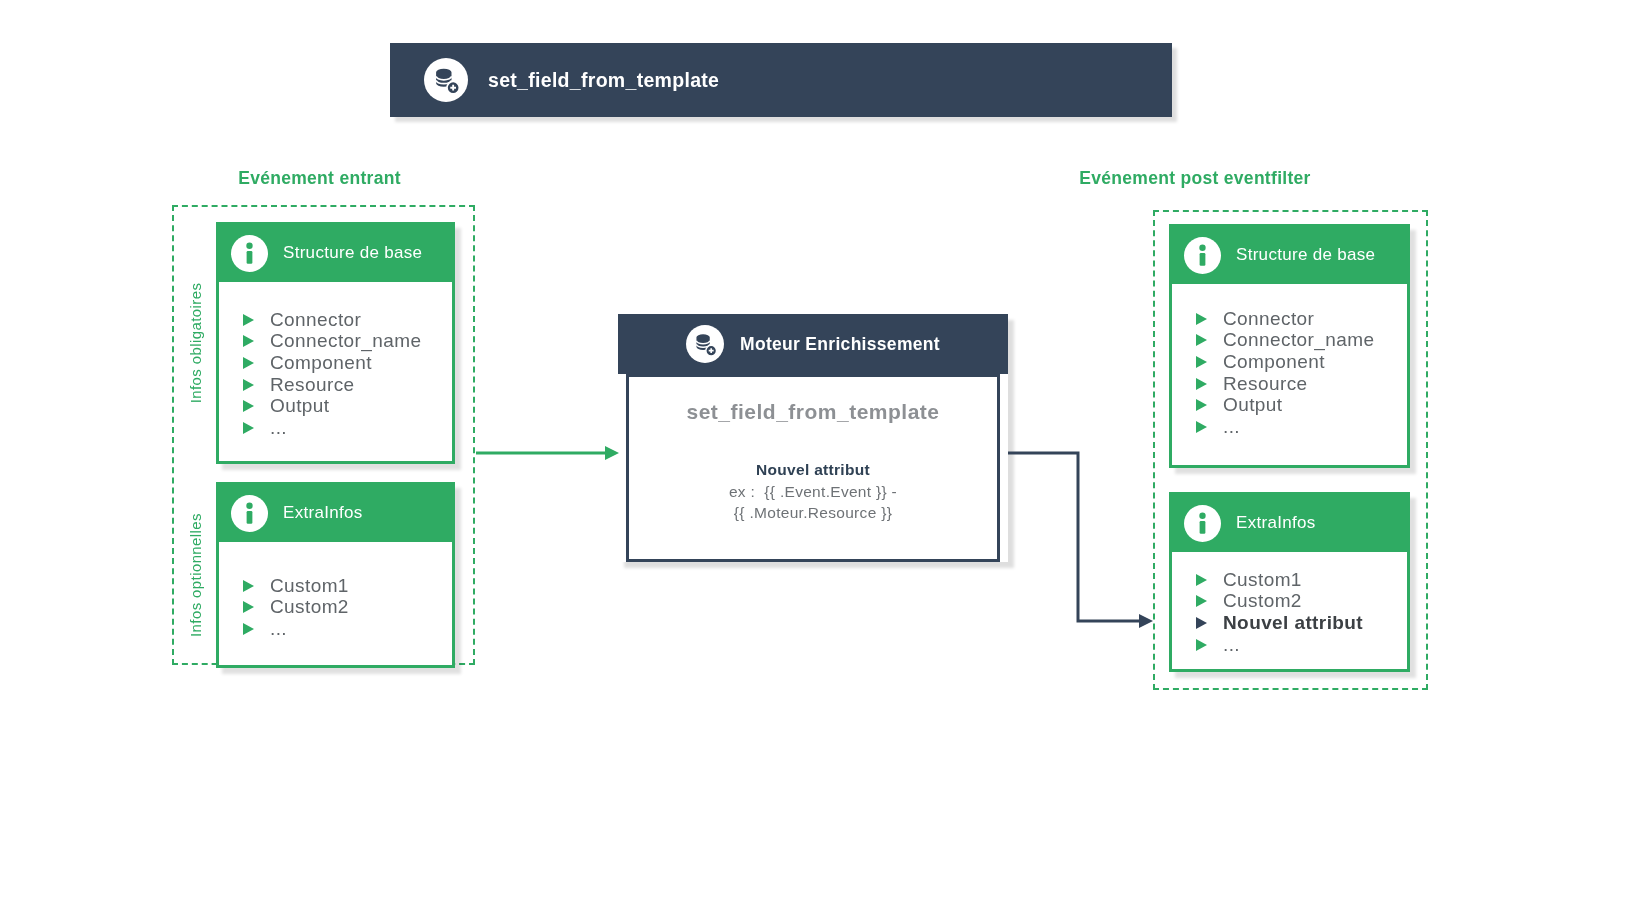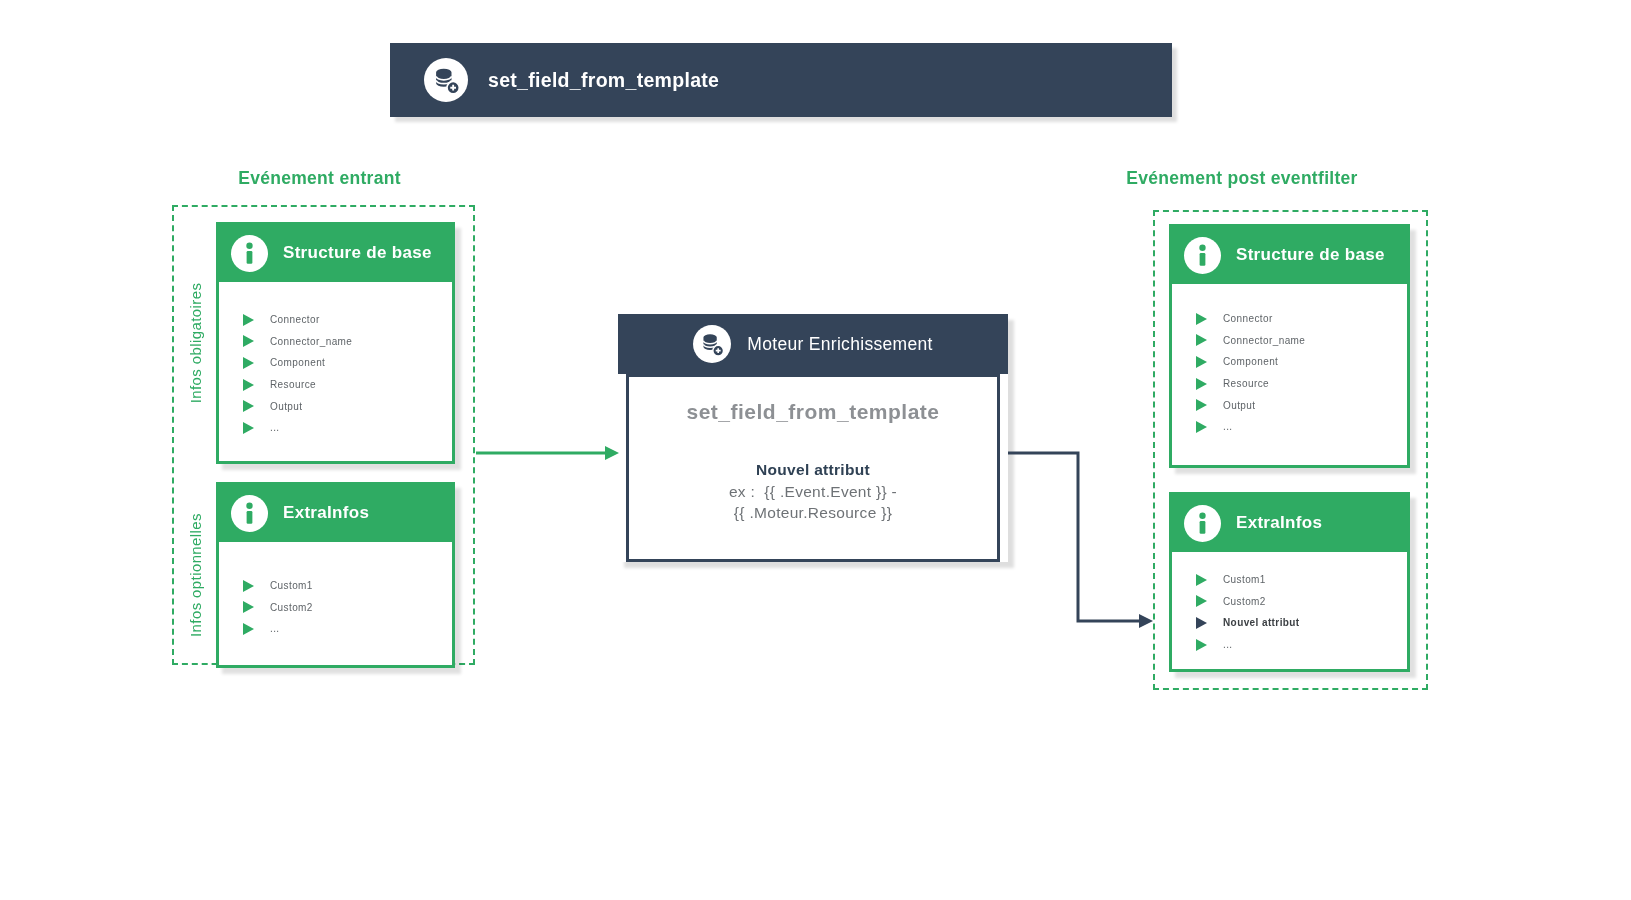--- a/index.html
+++ b/index.html
@@ -46,45 +46,45 @@
   
   .evbox{
     position:absolute;background:#fff;border:3px solid var(--green);
     box-shadow:6px 6px 3px rgba(0,0,0,0.12);
   }
   .evbox-header{
     display:flex;align-items:center;gap:15px;height:58px;
     background:var(--green);padding-left:13px;
     margin:-1px;
   }
-  .evbox-title{color:#fff;font-size:17px;font-weight:bold;letter-spacing:.3px;}
+  .evbox-title{color:#fff;font-size:17px;font-weight:normal;letter-spacing:.3px;}
   .evbox-list{margin:0;padding:0;list-style:none;}
   .evbox-list li{display:flex;align-items:center;gap:16px;height:21.6px;padding-left:24px;}
-  .item-label{color:var(--gray-text);font-size:10px;letter-spacing:.4px;}
+  .item-label{color:var(--gray-text);font-size:19px;letter-spacing:.4px;}
   .tri{width:0;height:0;border-top:6px solid transparent;border-bottom:6px solid transparent;border-left:11px solid var(--green);}
   li.highlight .tri{border-left-color:var(--dark);}
   li.highlight .item-label{font-weight:bold;color:var(--bold-item);}
   .pad-a{padding-top:28px;}  
   .pad-b{padding-top:34px;}  
   .pad-c{padding-top:25px;}  
   .pad-d{padding-top:18px;}  
   
   .box-l1{left:216px;top:222px;width:239px;height:242px;}
   .box-l2{left:216px;top:482px;width:239px;height:186px;}
   .box-r1{left:1169px;top:224px;width:241px;height:244px;}
   .box-r2{left:1169px;top:492px;width:241px;height:180px;}
   
   .engine{
     position:absolute;left:618px;top:314px;width:390px;height:248px;
     box-shadow:6px 6px 3px rgba(0,0,0,0.13);background:#fff;
   }
   .engine-header{
     height:60px;background:var(--dark);display:flex;align-items:center;justify-content:center;gap:16px;
   }
-  .engine-header-title{color:#fff;font-size:17.5px;font-weight:normal;letter-spacing:.3px;text-align:center;}
+  .engine-header-title{color:#fff;font-size:17.5px;font-weight:bold;letter-spacing:.3px;text-align:center;}
   .engine-body{
     position:absolute;left:8px;right:8px;top:60px;bottom:0;
     border:3px solid var(--dark);background:#fff;
     display:flex;flex-direction:column;align-items:center;padding-top:22px;
   }
   .engine-name{color:var(--engine-name);font-size:21px;font-weight:bold;letter-spacing:.5px;line-height:26px;}
   .engine-attr{margin-top:34px;color:#2f4154;font-size:15.5px;font-weight:bold;letter-spacing:.3px;line-height:21.5px;}
   .engine-ex{color:#6e7276;font-size:15.5px;letter-spacing:.3px;line-height:21.5px;white-space:pre;text-align:center;}
   
   .circle-icon{display:block;}
@@ -198,21 +198,21 @@
       <span class="engine-header-title">Moteur Enrichissement</span>
     </div>
     <div class="engine-body">
       <div class="engine-name">set_field_from_template</div>
       <div class="engine-attr">Nouvel attribut</div>
       <div class="engine-ex">ex :  {{ .Event.Event }} -</div>
       <div class="engine-ex">{{ .Moteur.Resource }}</div>
     </div>
   </div>
 
-  <div class="group-title" style="left:1092px;width:300px;">Evénement post eventfilter</div>
+  <div class="group-title" style="left:1045px;width:300px;">Evénement post eventfilter</div>
   <div class="dashed right"></div>
 
   <div class="evbox box-r1">
     <div class="evbox-header">
       <span>
         <svg class="circle-icon" width="37" height="37" viewBox="0 0 36 36">
           <circle cx="18" cy="18" r="18" fill="#fff"></circle>
           <circle cx="18" cy="10.5" r="3.1" fill="#2fab63"></circle>
           <rect x="15.2" y="15.5" width="5.6" height="12.5" rx="1.2" fill="#2fab63"></rect>
         </svg>

